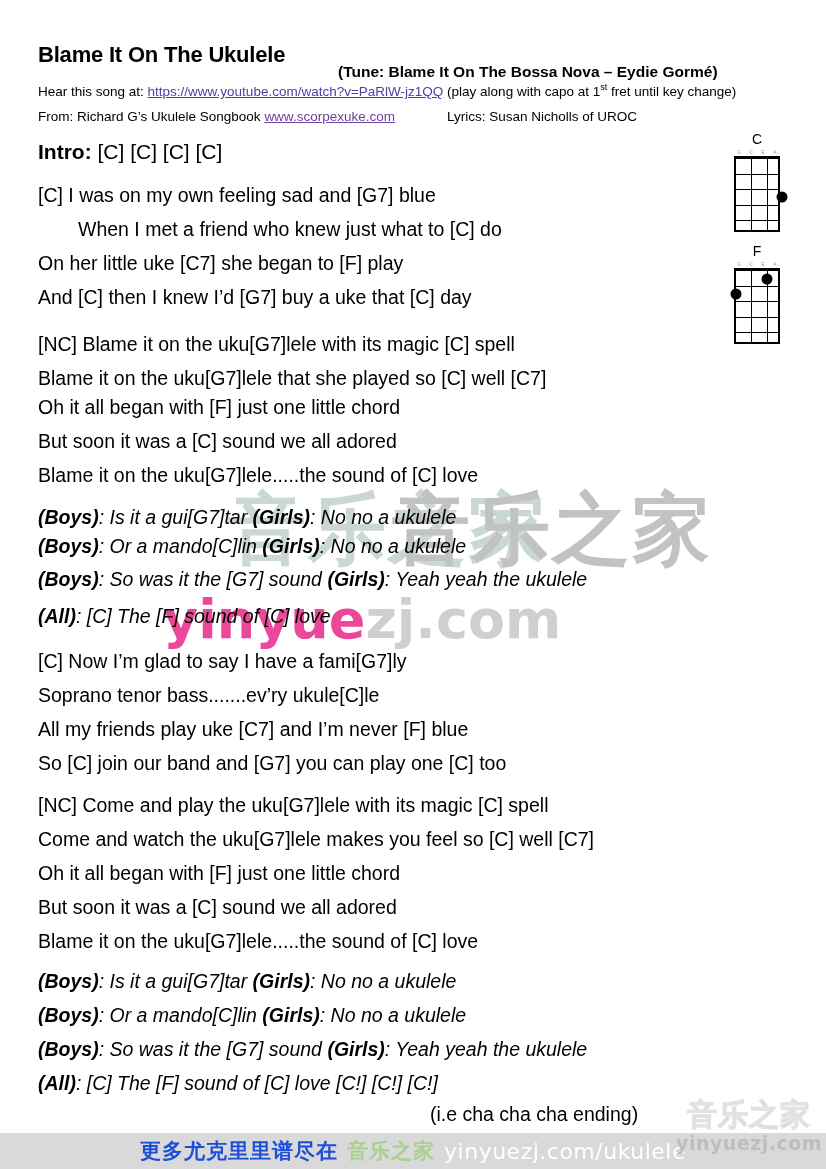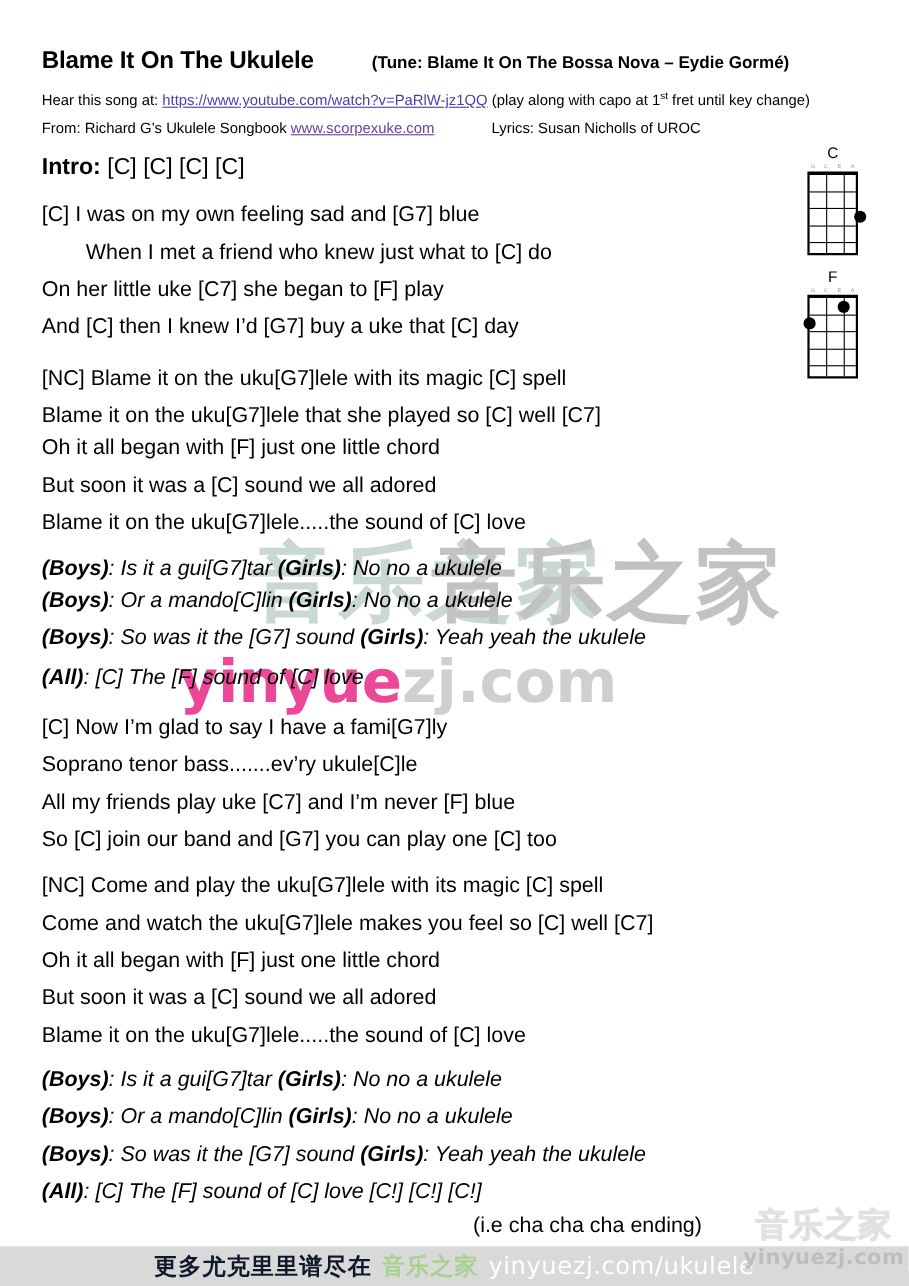--- a/index.html
+++ b/index.html
@@ -65,21 +65,21 @@
   }
   .title {
     top: 42px;
     font-size: 22px;
     font-weight: bold;
     letter-spacing: -0.2px;
   }
   .tune {
     position: absolute;
     left: 338px;
-    top: 49px;
+    top: 63px;
     font-size: 15.5px;
     font-weight: bold;
     white-space: nowrap;
   }
   .meta1 { top: 82px; font-size: 13.5px; }
   .meta2 { top: 109px; font-size: 13.5px; }
   .meta2 .gap { display: inline-block; width: 52px; }
   .lnk {
     color: #4b3fa6;
     text-decoration: underline;
@@ -186,21 +186,21 @@
     width: 826px; height: 36px;
     display: flex;
     align-items: center;
     justify-content: center;
     gap: 9px;
   }
   .bn-cn {
     font-family: "DejaVu Sans", sans-serif;
     font-weight: bold;
     font-size: 21px;
-    color: #0f172a;
+    color: #1d4ed8;
     letter-spacing: 1px;
   }
   .bn-cn2 {
     font-family: "DejaVu Sans", sans-serif;
     font-weight: bold;
     font-size: 21px;
     color: #a9d18e;
     letter-spacing: 1px;
   }
   .bn-url {

